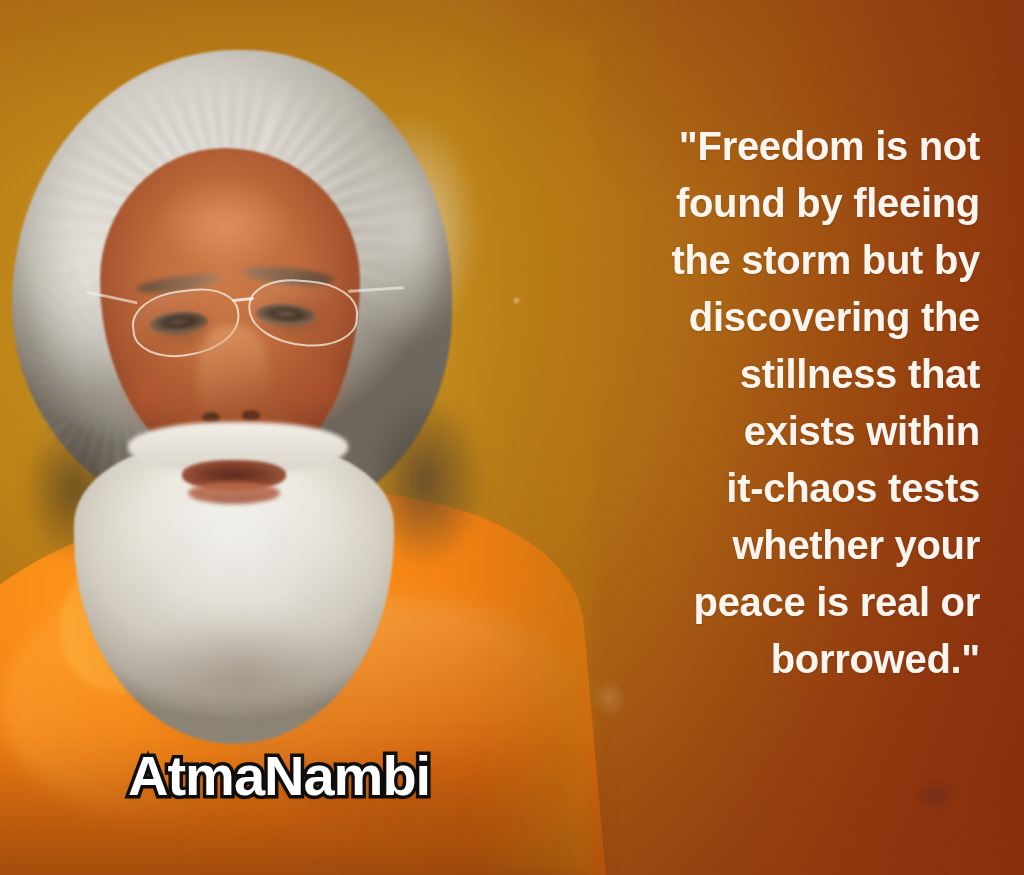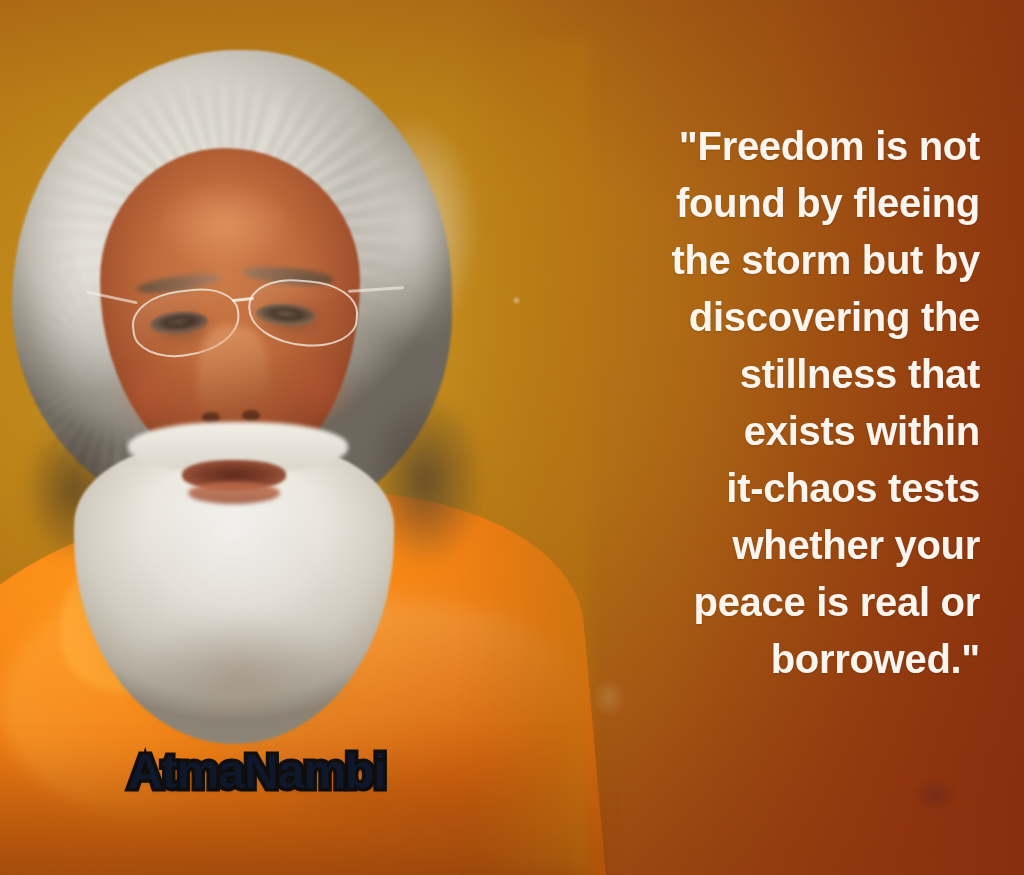--- a/index.html
+++ b/index.html
@@ -388,24 +388,24 @@
     letter-spacing: -0.3px;
     white-space: pre-line;
     text-shadow: 0 1px 2px rgba(70,26,6,.22);
   }
 
   
   #signature {
     position: absolute;
     left: 128px;
     top: 748px;
-    font-size: 48px;
+    font-size: 56px;
     font-weight: 700;
     line-height: 1;
-    color: #0f172a;
+    color: #ffffff;
     letter-spacing: -1px;
     -webkit-text-stroke: 7px #12100e;
     paint-order: stroke fill;
     text-shadow: 0 2px 5px rgba(0,0,0,.35);
   }
 </style>
 </head>
 <body>
 
 <div id="card">

